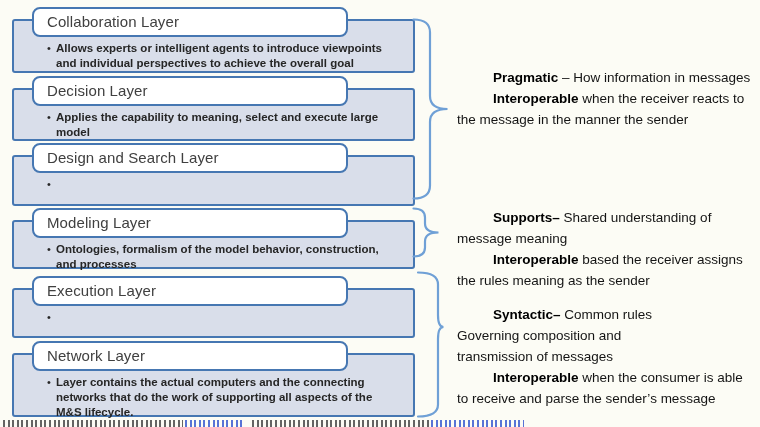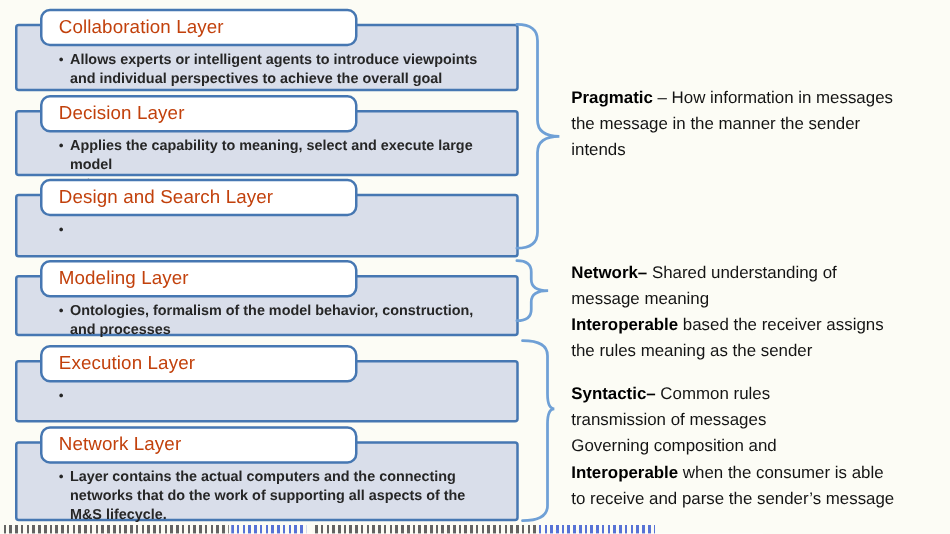--- a/index.html
+++ b/index.html
@@ -10,26 +10,26 @@
   }
   
   .layer{position:absolute; left:12px; width:403px;}
   .layer-body{
     position:absolute; left:0; top:12px; width:403px; box-sizing:border-box;
     background:var(--box-fill,#D9DEEA);
     border:2px solid var(--box-border,#4677B2);
     border-radius:3px;
   }
   .layer-header{
-    position:absolute; left:20px; top:0; width:254px; height:30px; box-sizing:border-box;
+    position:absolute; left:20px; top:0; width:316px; height:30px; box-sizing:border-box;
     background:var(--header-fill,#FFFFFF);
     border:2px solid var(--box-border,#4677B2);
     border-radius:8px;
     font-size:15px; line-height:26px; padding-left:13px;
-    color:#c2410c; letter-spacing:.1px;
+    color:#404040; letter-spacing:.1px;
     z-index:2; white-space:nowrap; overflow:hidden;
   }
   .bullet-item{display:flex; padding:20px 4px 0 33px;}
   .bullet{width:9px; flex:none; font-size:11px; color:#262626; line-height:15px;}
   .bullet-text{
     flex:1; font-size:11.5px; line-height:15px; color:#262626;
     white-space:pre-line;
     font-weight:bold;
   }
   .g1{top:7px;}  .g1 .layer-body{height:54px;}
@@ -43,21 +43,21 @@
   .brace svg{display:block; overflow:visible;}
   .brace path{fill:none; stroke:var(--brace,#6FA0D6); stroke-width:2.2; stroke-linecap:round;}
   #brace-1{left:412px; top:18px;}
   #brace-2{left:412px; top:207px;}
   #brace-3{left:415px; top:271px;}
   
   .annotation{
     position:absolute; left:457px; width:300px;
     font-size:13.5px; line-height:21px; color:#141414;
   }
-  .annotation strong{font-weight:700; color:#000;}
+  .annotation strong{font-weight:700; color:#000;margin-left:36px;}
   #ann-1{top:67px;}
   #ann-2{top:207px;}
   #ann-3{top:304px;}
   
   .caption-strip{position:absolute; left:3px; top:420px; height:7px; display:flex;}
   .caption-strip .frag{
     height:7px;
     background-image:repeating-linear-gradient(90deg,
       currentColor 0px, currentColor 2px,
       transparent 2px, transparent 4.6px);
@@ -145,33 +145,33 @@
     </svg>
   </div>
   <div class="brace" id="brace-3">
     <svg width="30" height="147" viewBox="0 0 30 147" aria-hidden="true">
       <path d="M3,1.5 Q23,1.5 23,13.5 L23,44 Q23,56 28.5,56 Q23,56 23,68 L23,133.5 Q23,145.5 3,145.5"></path>
     </svg>
   </div>
 
   <div class="annotation" id="ann-1">
       <div class="ann-line"><strong>Pragmatic</strong><span> – How information in messages</span></div>
+      <div class="ann-line"><strong>Interoperable</strong><span> when the receiver reacts to</span></div>
       <div class="ann-line"><span>the message in the manner the sender</span></div>
-      <div class="ann-line"><span>intends</span></div>
     </div>
   <div class="annotation" id="ann-2">
-      <div class="ann-line"><strong>Network–</strong><span> Shared understanding of</span></div>
+      <div class="ann-line"><strong>Supports–</strong><span> Shared understanding of</span></div>
       <div class="ann-line"><span>message meaning</span></div>
       <div class="ann-line"><strong>Interoperable</strong><span> based the receiver assigns</span></div>
       <div class="ann-line"><span>the rules meaning as the sender</span></div>
     </div>
   <div class="annotation" id="ann-3">
       <div class="ann-line"><strong>Syntactic–</strong><span> Common rules</span></div>
+      <div class="ann-line"><span>Governing composition and</span></div>
       <div class="ann-line"><span>transmission of messages</span></div>
-      <div class="ann-line"><span>Governing composition and</span></div>
       <div class="ann-line"><strong>Interoperable</strong><span> when the consumer is able</span></div>
       <div class="ann-line"><span>to receive and parse the sender’s message</span></div>
     </div>
 
   <div class="caption-strip">
     <span class="frag frag-gray" style="width:180px"></span>
     <span class="frag frag-blue" style="width:60px; margin-left:2px"></span>
     <span class="frag frag-gray" style="width:177px; margin-left:7px"></span>
     <span class="frag frag-blue" style="width:93px; margin-left:2px"></span>
   </div>

